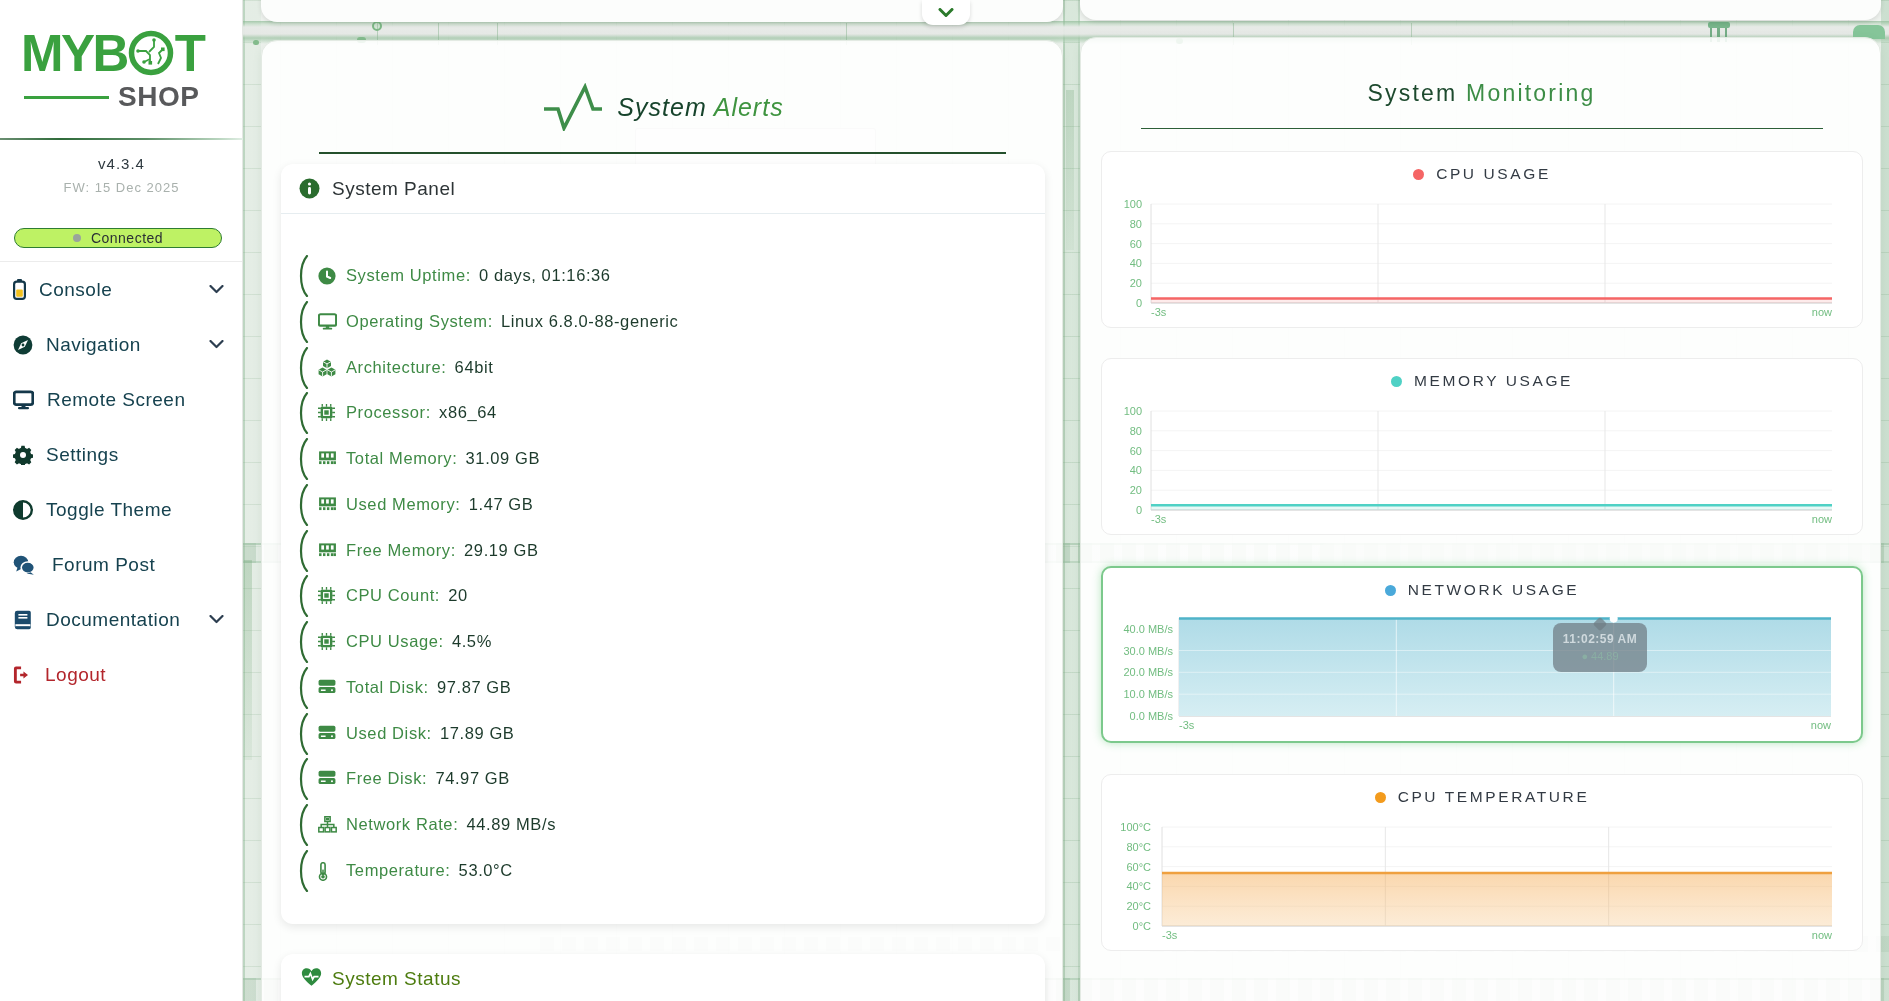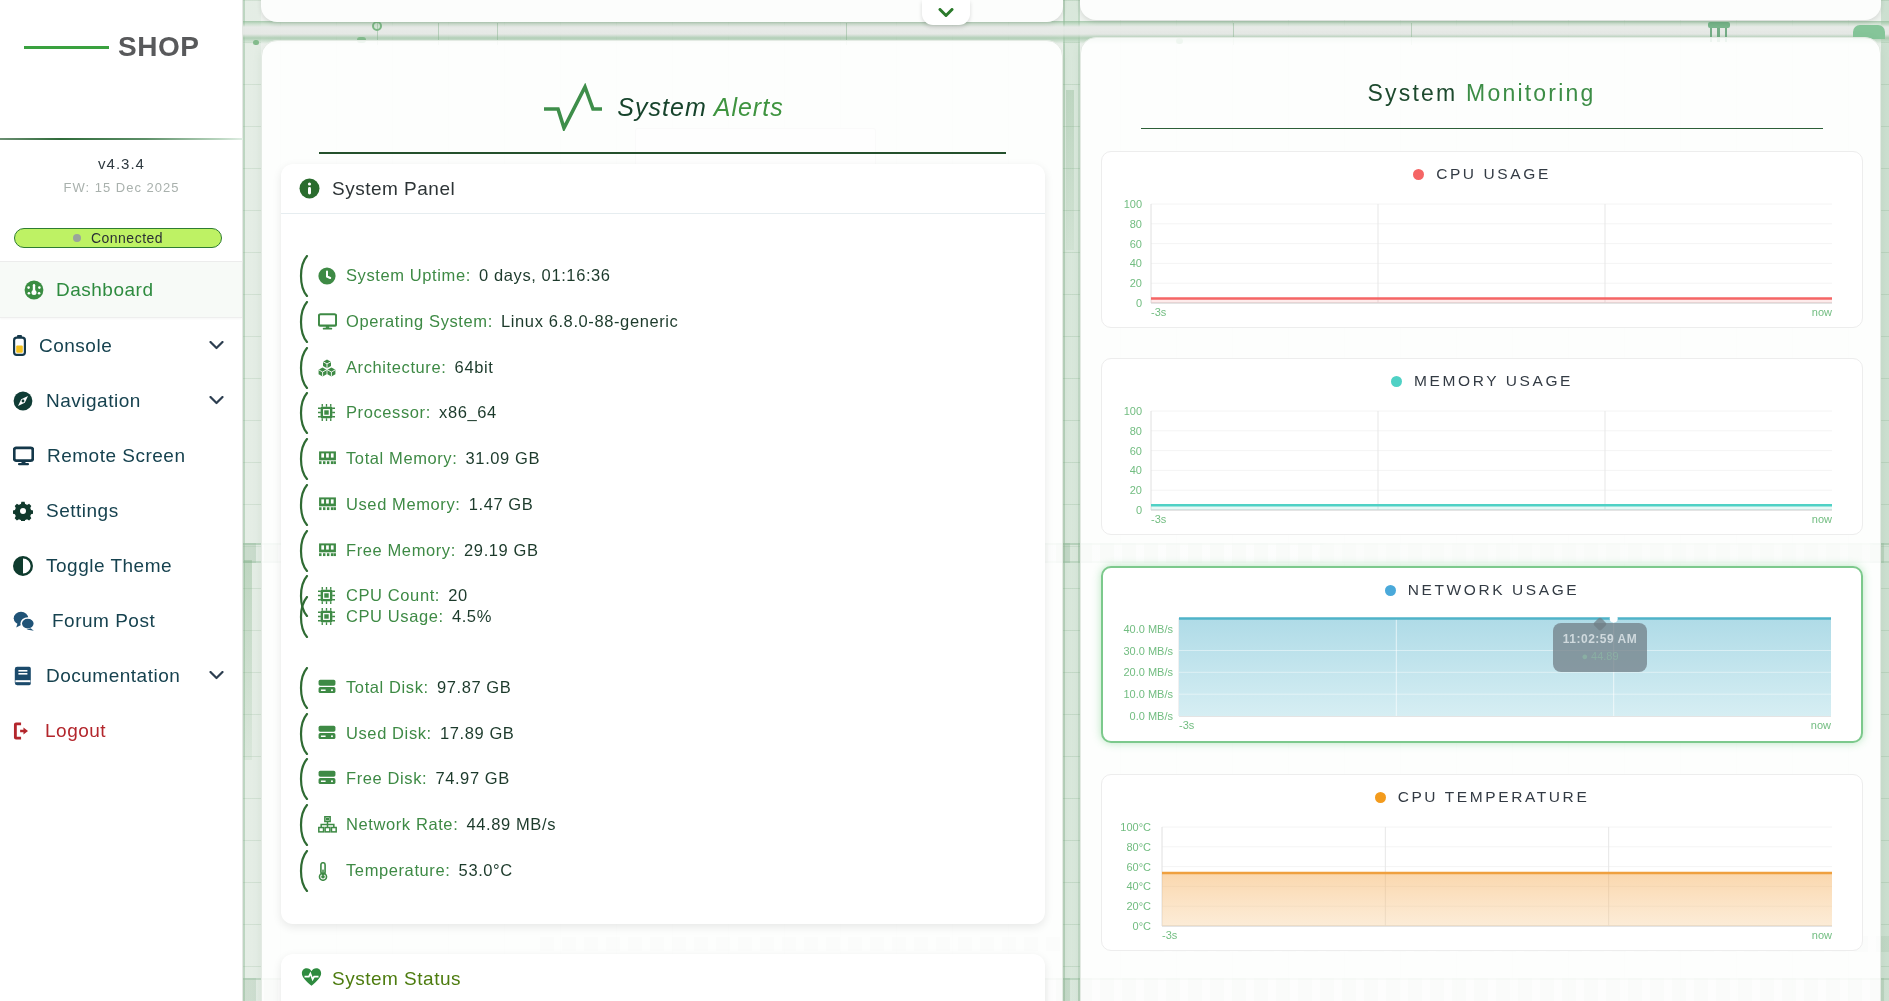--- a/index.html
+++ b/index.html
@@ -127,45 +127,53 @@
   <div class="ghostbox"></div>
   <div class="ghostbox2"></div>
   <div class="blob1"></div>
   <div class="pins"></div>
   <div class="greenseg"></div>
   <div class="greenseg2"></div>
 </div>
 
 <div id="sidebar">
   <div id="logo">
+    <div class="row1">
+      <span class="txt">MYB</span>
+        <svg width="46" height="46" viewBox="0 0 46 46" style="margin:0 1px;">
+  <circle cx="23" cy="23" r="19.5" fill="none" stroke="#3aa13f" stroke-width="5.5"></circle>
+  <g stroke="#3aa13f" stroke-width="1.8" fill="none">
+    <path d="M10 21 h8 l4 4 v8"></path>
+    <path d="M26 10 v7 l-5 5"></path>
+    <path d="M30 34 l3 -6 l-2 -5 l4 -4"></path>
+    <path d="M16 32 l6 -3"></path>
+  </g>
+  <g fill="#3aa13f">
+    <circle cx="10" cy="21" r="1.8"></circle>
+            <circle cx="26" cy="10" r="1.8"></circle>
+    <rect x="20.5" y="31" width="3.6" height="3.6"></rect>
+    <rect x="33" y="17.5" width="3.6" height="3.6"></rect>
+    <circle cx="16" cy="32" r="1.8"></circle>
+  </g>
+</svg>
+        <span class="txt">T</span>
+    </div>
     <div class="row2">
         <span class="rule"></span>
         <span class="shop">SHOP</span>
       </div>
   </div>
   <div id="sb-divider"></div>
   <div id="ver">v4.3.4</div>
   <div id="fw">FW: 15 Dec 2025</div>
   <div id="pill">
       <span class="dot"></span>
       <span class="t">Connected</span>
     </div>
   <div id="menu">
-      <div class="mi active">
-        <svg class="micon" viewBox="0 0 20 20">
-          <circle cx="10" cy="10" r="9.4" fill="#3a8d42"></circle>
-          <rect x="8.8" y="4" width="2.4" height="7.5" rx="1.2" fill="#fff"></rect>
-          <circle cx="10" cy="12.6" r="2.5" fill="#fff"></circle>
-          <circle cx="4.6" cy="7.6" r="1.3" fill="#fff"></circle>
-          <circle cx="15.4" cy="7.6" r="1.3" fill="#fff"></circle>
-          <circle cx="4.9" cy="13.2" r="1.3" fill="#fff"></circle>
-          <circle cx="15.1" cy="13.2" r="1.3" fill="#fff"></circle>
-        </svg>
-        <span class="lbl">Dashboard</span>
-      </div>
       <div class="mi ">
         <svg class="micon" viewBox="0 0 13 21" style="width:13px;flex-basis:13px;height:21px;">
           <rect x="4" y="0" width="5" height="2.4" rx="1" fill="#14384a"></rect>
           <rect x="1.1" y="2.6" width="10.8" height="17.2" rx="2.6" fill="none" stroke="#14384a" stroke-width="2.2"></rect>
           <rect x="3.2" y="10.4" width="6.6" height="7.4" rx="1" fill="#f2c11e"></rect>
         </svg>
         <span class="lbl">Console</span>
         <svg class="chev" width="15" height="9" viewBox="0 0 15 9">
           <path d="M1.5 1 L7.5 7 L13.5 1" fill="none" stroke="#2c3e50" stroke-width="2.2" stroke-linecap="round" stroke-linejoin="round"></path>
         </svg>
@@ -383,21 +391,21 @@
             </svg></span>
    <span class="ric"><svg viewBox="0 0 18 18" width="17" height="17">
               <g stroke="#3e8a45" stroke-width="1.4">
                 <path d="M4.5 0 v3 M9 0 v3 M13.5 0 v3 M4.5 15 v3 M9 15 v3 M13.5 15 v3 M0 4.5 h3 M0 9 h3 M0 13.5 h3 M15 4.5 h3 M15 9 h3 M15 13.5 h3"></path>
               </g>
               <rect x="2.8" y="2.8" width="12.4" height="12.4" rx="1.5" fill="#3e8a45"></rect>
               <rect x="6" y="6" width="6" height="6" fill="none" stroke="#fff" stroke-width="1.3"></rect>
             </svg></span>
    <span class="rlbl">CPU Count: <b>20</b></span>
   </div>
-        <div class="prow" style="top:430px">
+        <div class="prow" style="top:455px">
    <span class="brk"><svg width="11" height="42" viewBox="0 0 11 42">
               <path d="M9 1 Q3 8 3 21 Q3 34 9 41" fill="none" stroke="#2f6b33" stroke-width="2.2" stroke-linecap="round"></path>
             </svg></span>
    <span class="ric"><svg viewBox="0 0 18 18" width="17" height="17">
               <g stroke="#3e8a45" stroke-width="1.4">
                 <path d="M4.5 0 v3 M9 0 v3 M13.5 0 v3 M4.5 15 v3 M9 15 v3 M13.5 15 v3 M0 4.5 h3 M0 9 h3 M0 13.5 h3 M15 4.5 h3 M15 9 h3 M15 13.5 h3"></path>
               </g>
               <rect x="2.8" y="2.8" width="12.4" height="12.4" rx="1.5" fill="#3e8a45"></rect>
               <rect x="6" y="6" width="6" height="6" fill="none" stroke="#fff" stroke-width="1.3"></rect>
             </svg></span>

